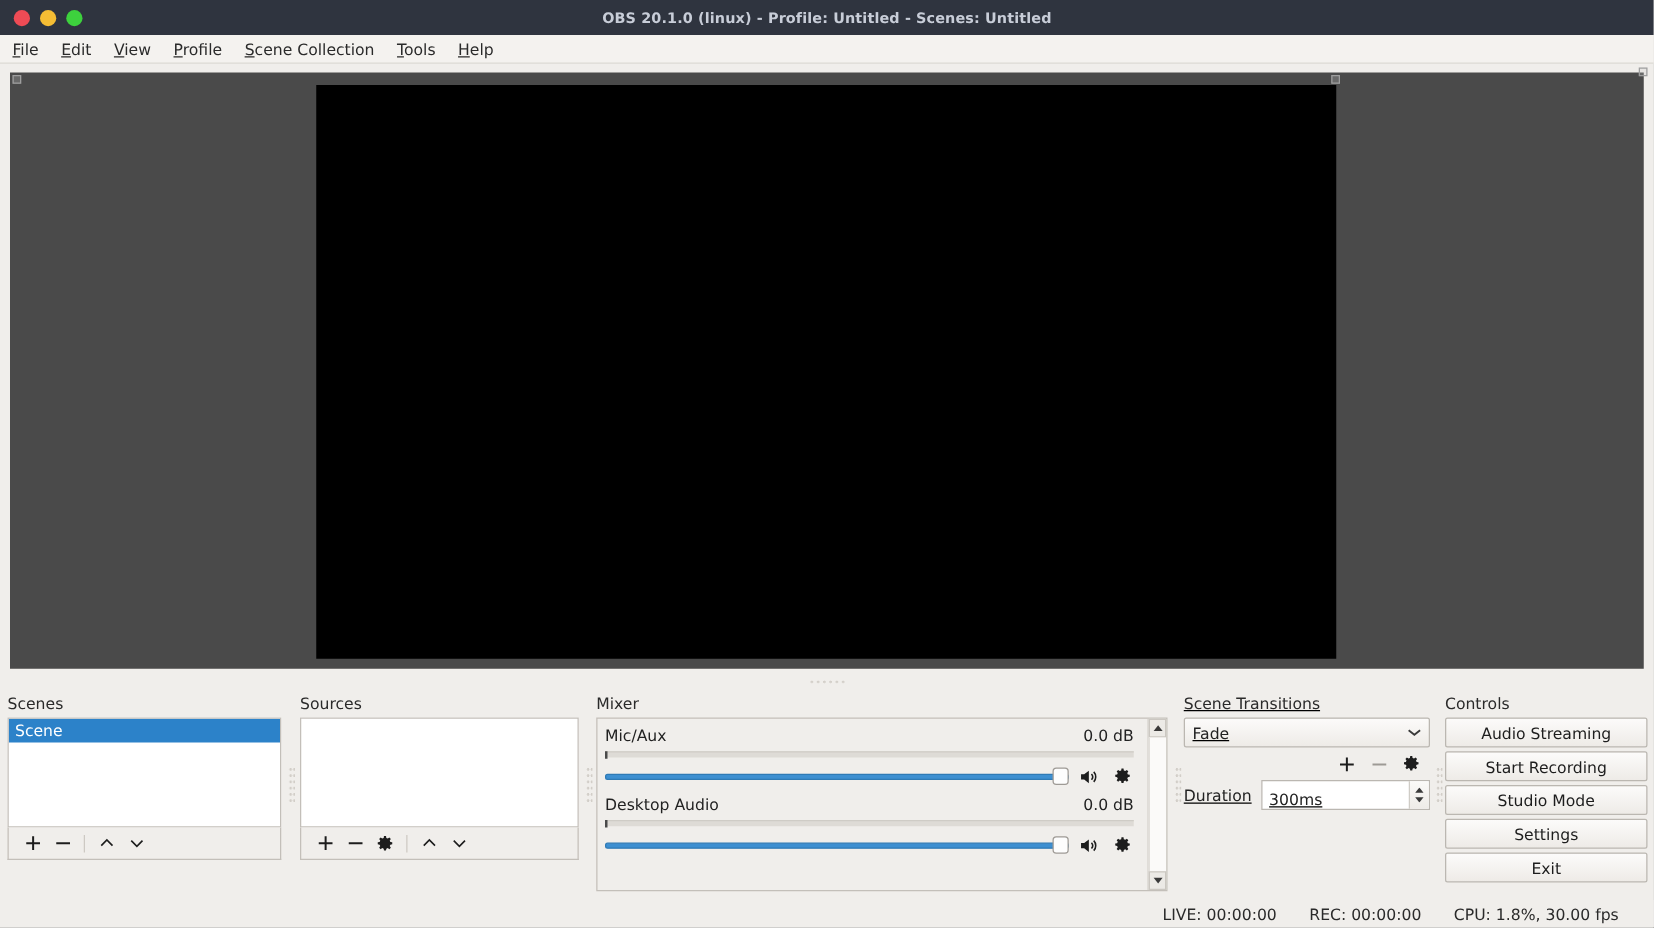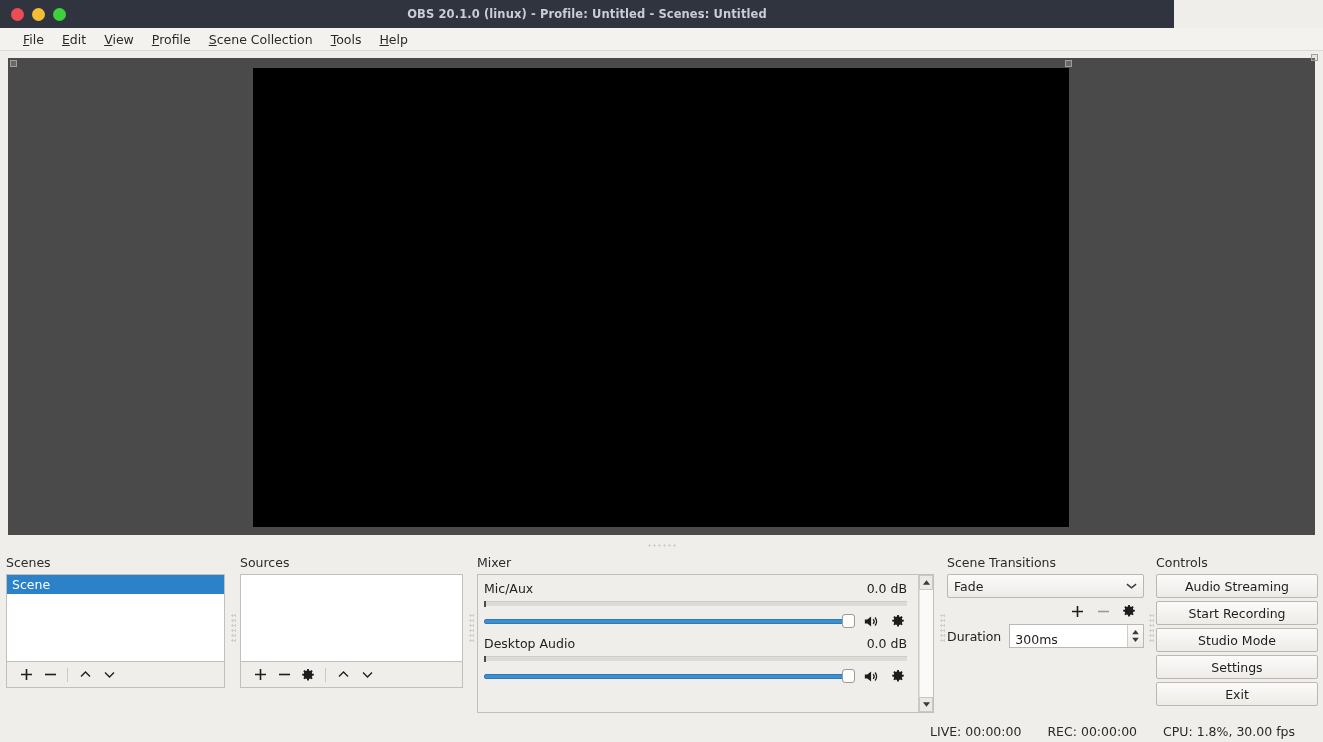--- a/index.html
+++ b/index.html
@@ -6,41 +6,41 @@
   html, body {
     width: 1323px; height: 742px;
     background: #f0eeeb;
     font-family: "DejaVu Sans", "Liberation Sans", sans-serif;
     overflow: hidden;
   }
   body { position: relative; }
 
   
   #titlebar {
-    position: absolute; left: 0; top: 0; width: 1174px; height: 28px;
+    position: absolute; left: 0; top: 0; width: 1323px; height: 28px;
     background: #2f343f;
     display: flex; align-items: center;
   }
   #traffic { display: flex; align-items: center; gap: 8px; padding-left: 11px; }
   .light { width: 13px; height: 13px; border-radius: 50%; display: block; }
   .light.close  { background: #ee4b55; }
   .light.min    { background: #f5bd34; }
   .light.max    { background: #3dd13d; }
   #title-text {
     position: absolute; left: 0; right: 0; text-align: center;
     color: #c8cdd8; font-size: 11.5px; font-weight: bold;
     letter-spacing: .1px; pointer-events: none;
   }
 
   
   #menubar {
     position: absolute; left: 0; top: 28px; width: 1323px; height: 23px;
     background: #f4f2ef;
     border-bottom: 1px solid #dcd9d4;
-    display: flex; align-items: center; padding-left: 14px;
+    display: flex; align-items: center; padding-left: 1px;
   }
   .menu-item {
     font-size: 12.5px; color: #2a2a2a; padding: 2px 9px;
     cursor: default; white-space: nowrap;
   }
   .menu-item .acc { text-decoration: underline; }
 
   
   #preview {
     position: absolute; left: 8px; top: 58px; width: 1307px; height: 477px;
@@ -138,21 +138,21 @@
     background: #f0eeeb; border-left: 1px solid #cfccc6;
     display: flex; flex-direction: column; justify-content: space-between;
   }
   .sb-arrow {
     height: 15px; display: flex; align-items: center; justify-content: center;
     background: #eceae6; border: 1px solid #cbc7c1;
   }
   #mixer-scroll .sb-track { flex: 1; background: #fbfaf9; border-left: 1px solid #e2dfda; }
 
   
-  #trans-panel { position: absolute; left: 947px; top: 4px; width: 197px; }
+  #trans-panel { position: absolute; left: 947px; top: 4px; width: 197px; text-decoration: underline; }
   .combo {
     height: 24px; background: linear-gradient(#fcfbfa, #eeebe7);
     border: 1px solid #bbb7b1; border-radius: 2px;
     display: flex; align-items: center; padding: 0 6px;
     font-size: 12.5px; color: #222; justify-content: space-between;
   }
   .trans-tools { display: flex; align-items: center; justify-content: flex-end; gap: 4px; height: 26px; padding-right: 4px; }
   .dur-row { display: flex; align-items: center; gap: 8px; }
   .dur-label { font-size: 12.5px; color: #222; }
   .spin {

